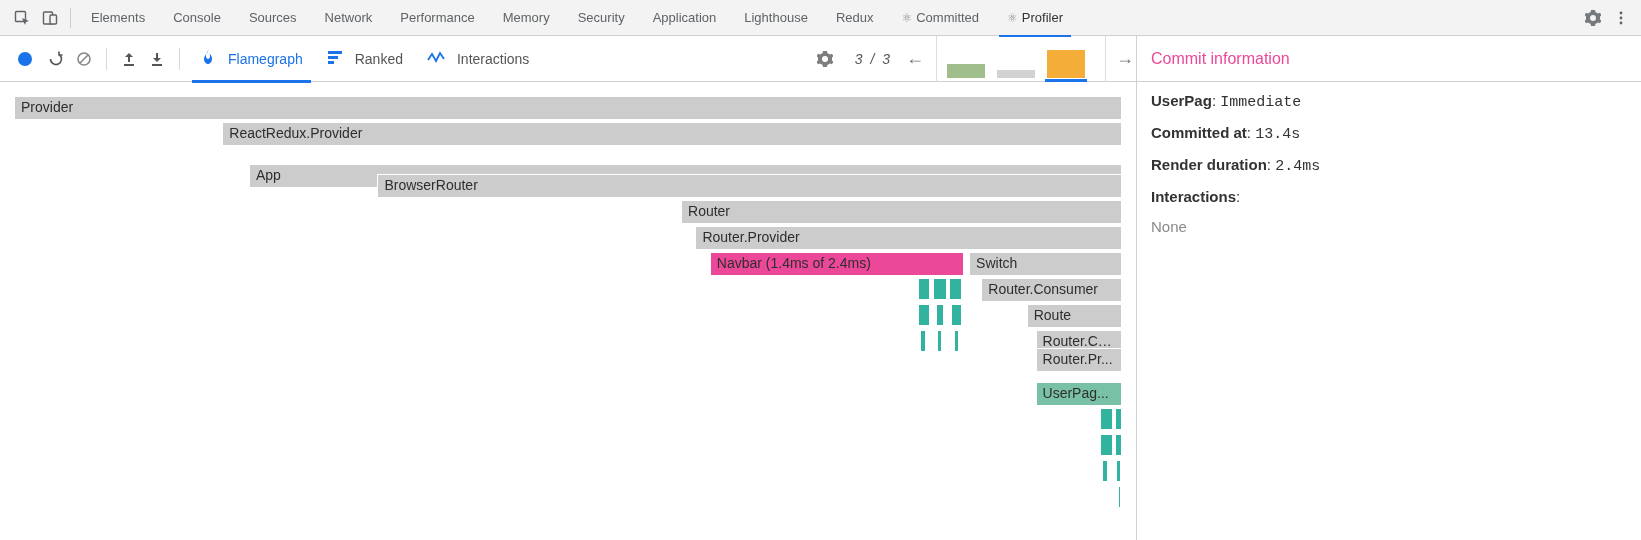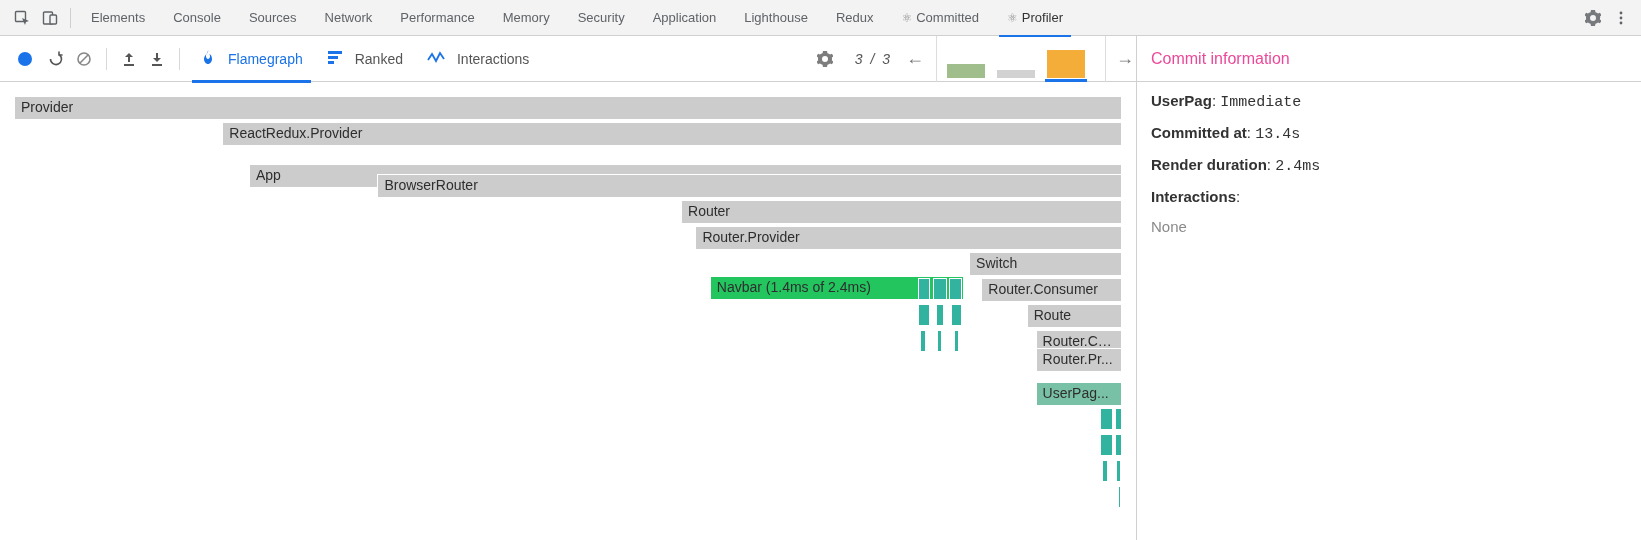--- a/index.html
+++ b/index.html
@@ -145,21 +145,21 @@
     background:#ccc;
     color:#2e2e2e;
     padding:2px 6px;
     font-size:14px;
     overflow:hidden;
     white-space:nowrap;
     text-overflow:ellipsis;
     cursor:pointer;
   }
   .fg-row.gray   { background:#cccccc; }
-  .fg-row.orange { background:#22c55e;margin-top:24px; }
+  .fg-row.orange { background:#ec4899; }
   .fg-row.green  { background:#79c1a6; }
   .fg-teal {
     position:absolute;
     background:#32b3a0;
     border:1px solid #fff;
   }
 
 </style>
 </head>
 <body>

